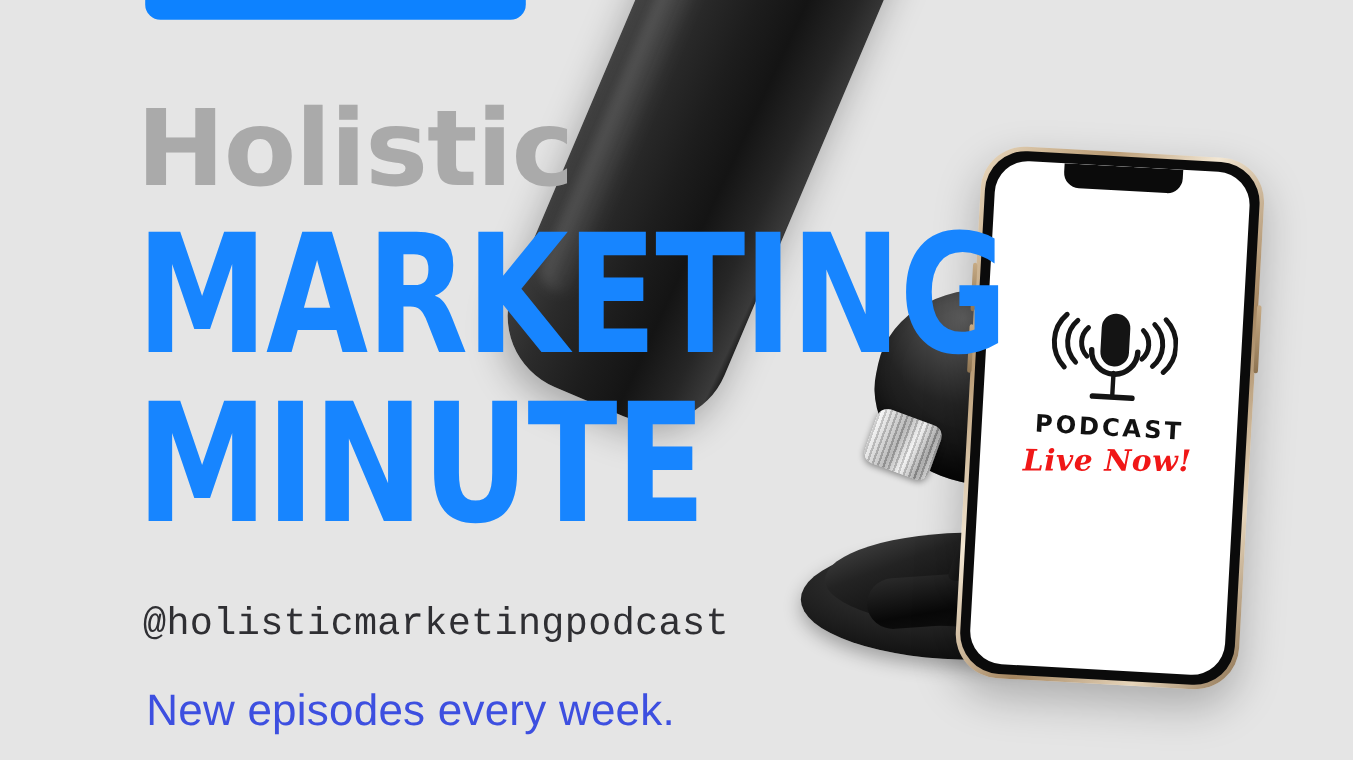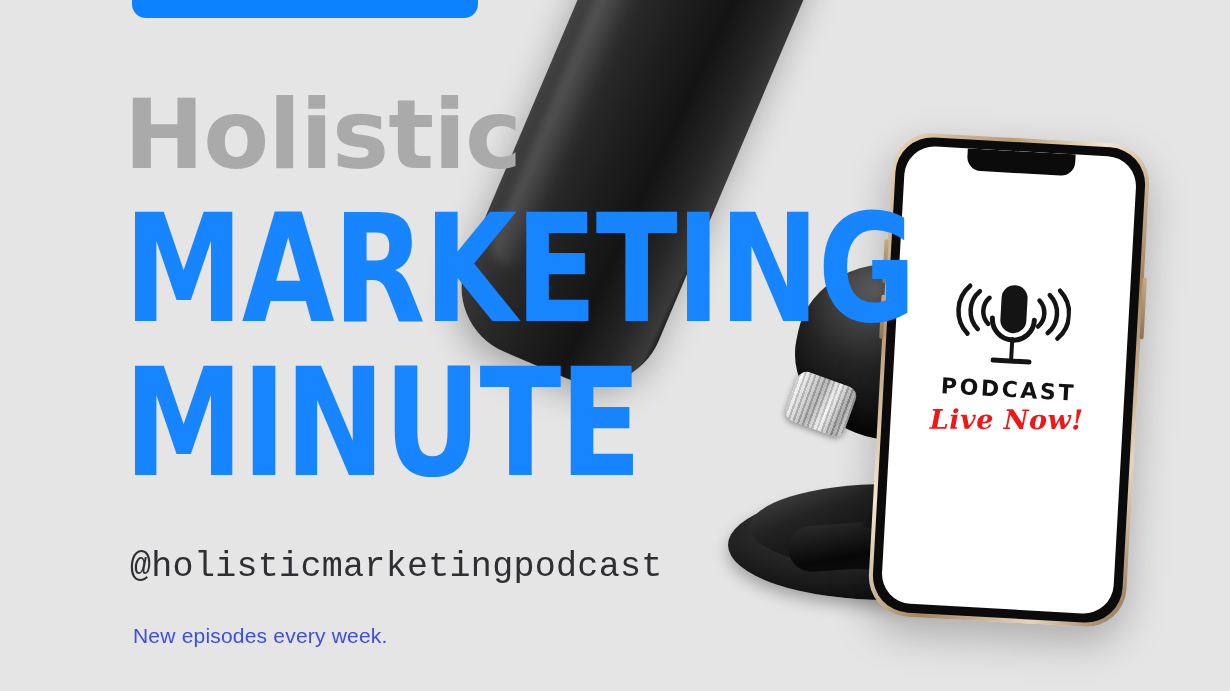--- a/index.html
+++ b/index.html
@@ -67,21 +67,21 @@
     font-weight:300;
     color:#2F2F33;
     letter-spacing:0.3px;
     white-space:nowrap;
   }
 
   .tagline {
     position:absolute;
     left:133px; top:595px;
     font-family:"Liberation Sans", sans-serif;
-    font-size:21px;
+    font-size:40px;
     font-weight:400;
     color:#3D4FE0;
     letter-spacing:0.2px;
     white-space:nowrap;
   }
 
   
   .mic-wrap {
     position:absolute;
     left:600px; top:-120px;

